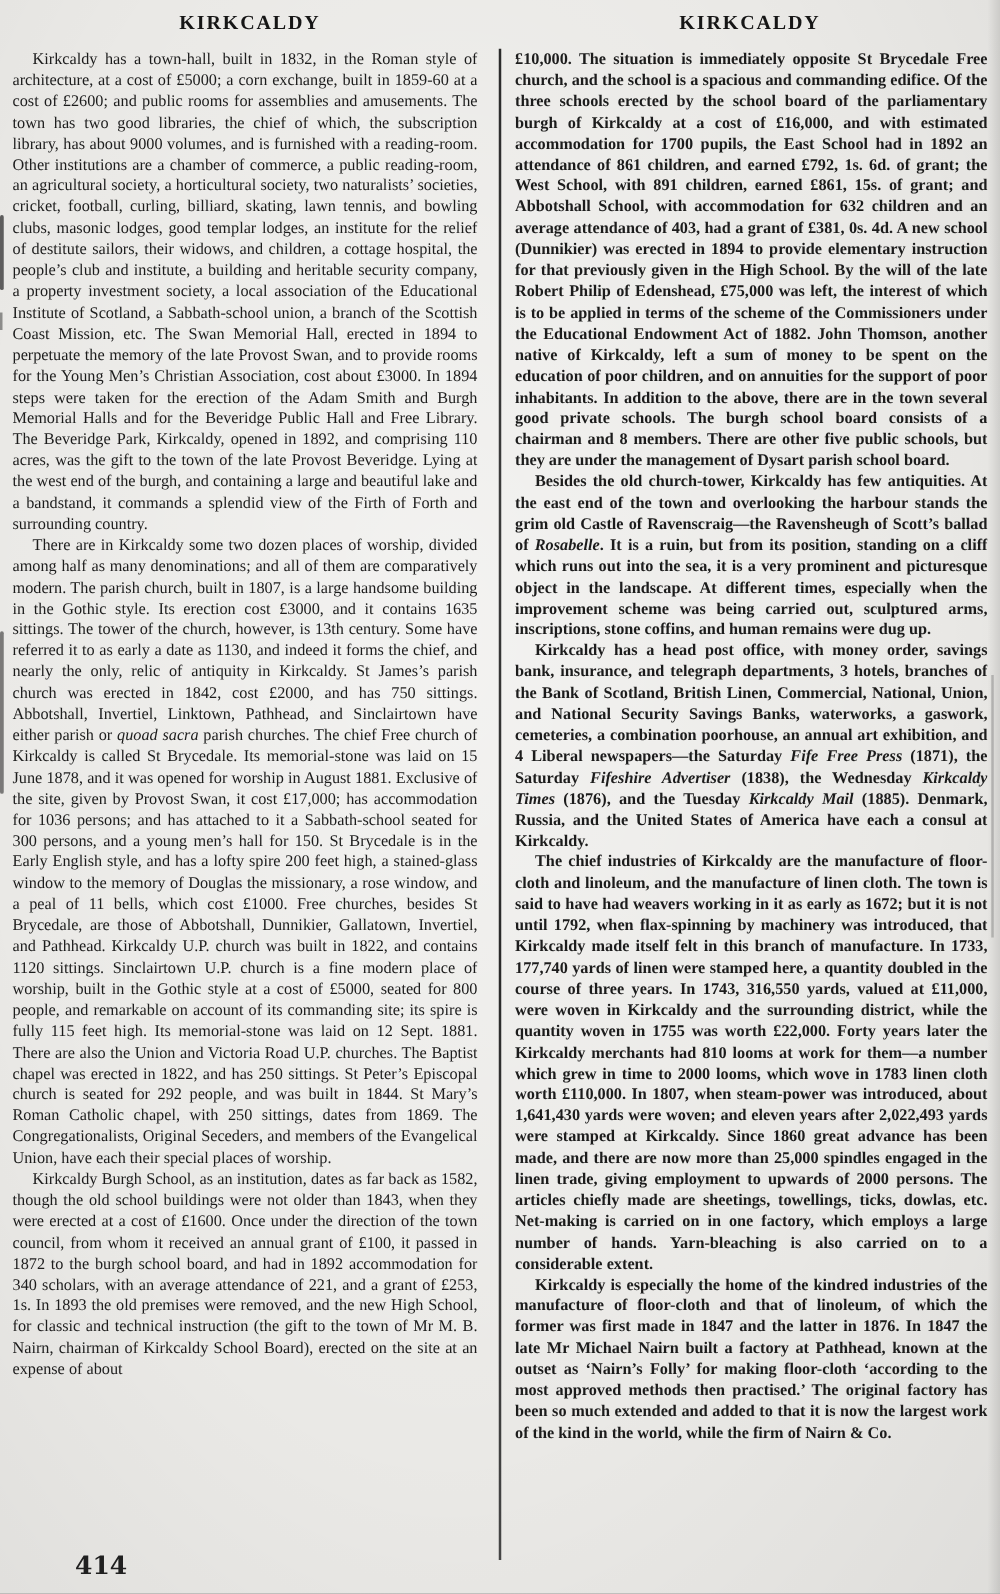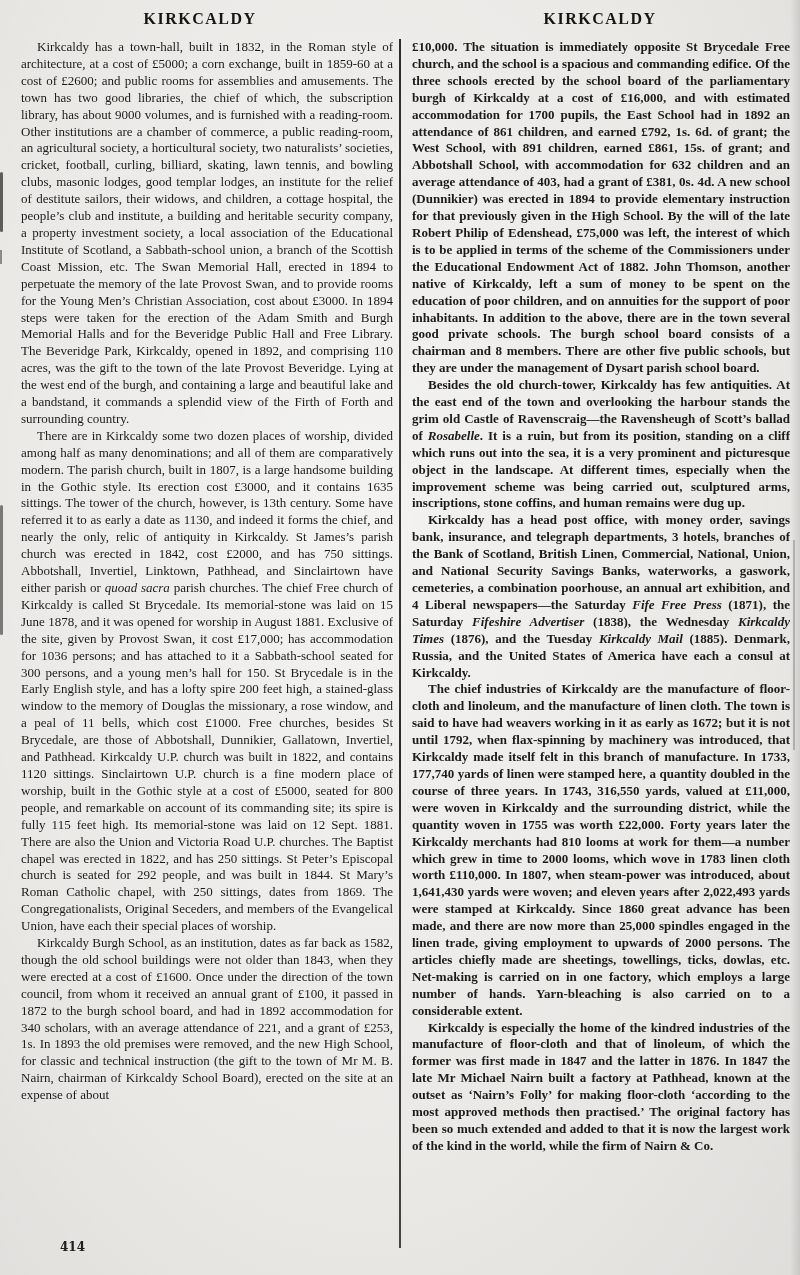--- a/index.html
+++ b/index.html
@@ -53,35 +53,35 @@
     position: absolute;
     top: 39px;
     height: 1206px;
     overflow: hidden;
     font-size: 13px;
     line-height: 16.9px;
     text-align: justify;
     hyphens: auto;
     -webkit-hyphens: auto;
   }
-  .col-left  { left: 21px;  width: 372px; }
+  .col-left  { left: 10px;  width: 372px; }
   .col-right { left: 412px; width: 378px; font-weight: bold; }
   .col p {
     margin: 0;
     padding: 0;
     text-indent: 16px;
   }
   .col p.no-indent { text-indent: 0; }
   .page-number {
     position: absolute;
     left: 60px;
     top: 1240px;
     font-family: "DejaVu Serif", serif;
     font-weight: bold;
-    font-size: 12px;
+    font-size: 20px;
     color: #202020;
   }
   .artifact {
     position: absolute;
     background: #2f2f2f;
     pointer-events: none;
   }
   .a1 { left: 0; top: 172px;  width: 3px; height: 60px;  opacity: .75; border-radius: 2px; }
   .a2 { left: 0; top: 505px;  width: 3px; height: 130px; opacity: .6;  border-radius: 2px; }
   .a3 { left: 0; top: 250px;  width: 2px; height: 14px;  opacity: .5; }

